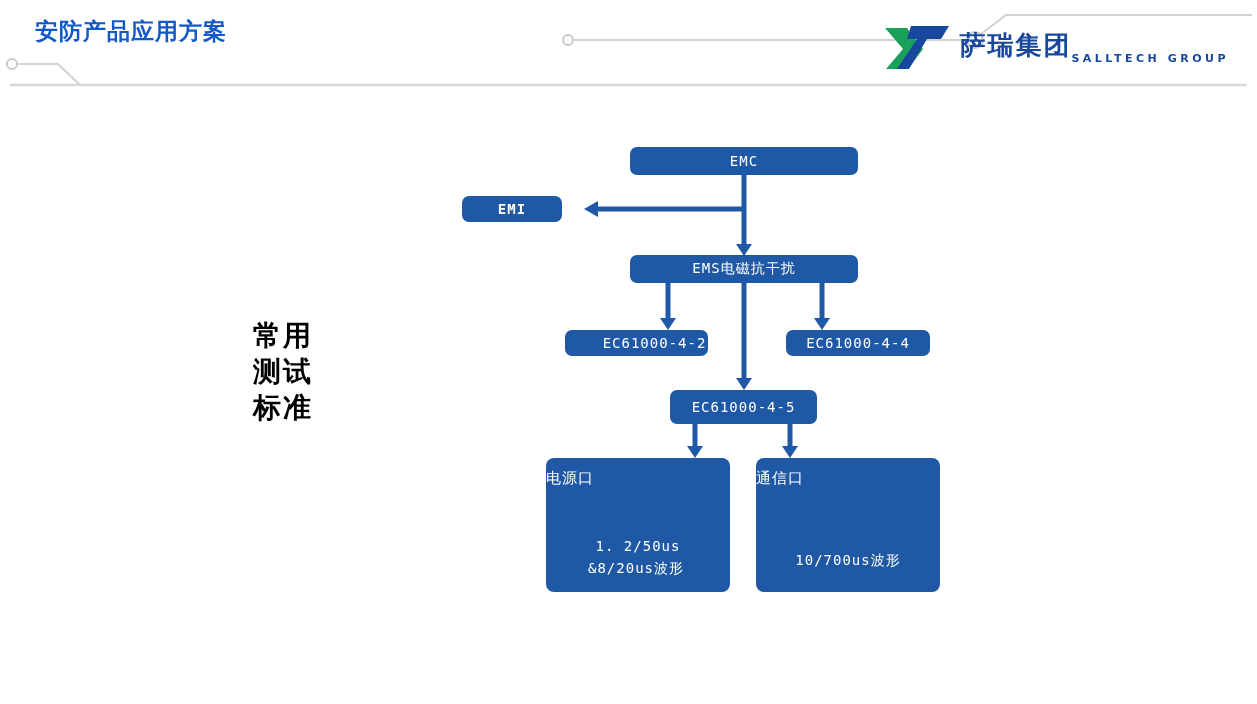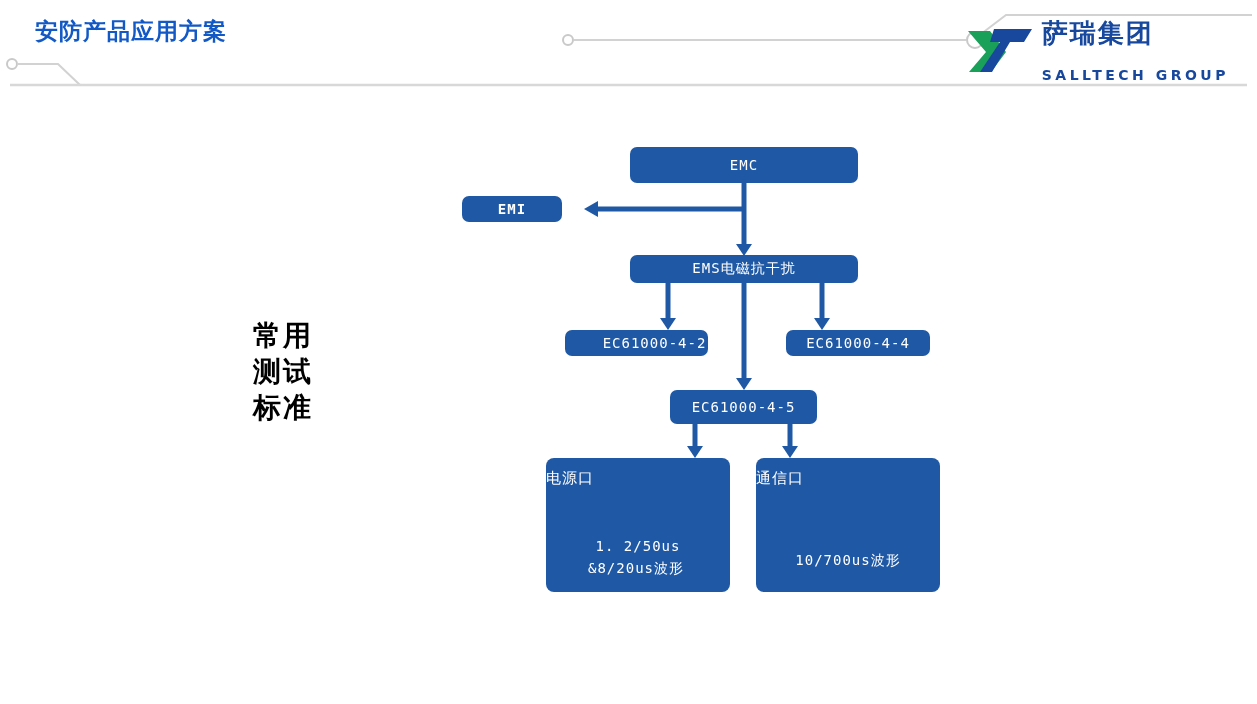--- a/index.html
+++ b/index.html
@@ -20,47 +20,47 @@
   }
   .deco-svg {
     position: absolute; left: 0; top: 0;
     width: 1257px; height: 100px;
     pointer-events: none;
   }
   .logo {
     position: absolute; right: 28px; top: 20px;
     display: flex; align-items: center; gap: 8px;
   }
-  .logo-text { display: flex; flex-direction: column; line-height: 1.05; }
+  .logo-text { display: flex; flex-direction: row; line-height: 1.05; }
   .logo-name {
     font-size: 26px; font-weight: bold; color: #17489e; letter-spacing: 2px;
   }
   .logo-subtitle {
-    font-size: 14px; font-weight: bold; color: #17489e; letter-spacing: 3.5px;
+    font-size: 11px; font-weight: bold; color: #17489e; letter-spacing: 3.5px;
     margin-top: 21px;
   }
 
   
   .side-label {
     position: absolute; left: 253px; top: 318px;
     font-size: 28px; font-weight: bold; color: #000000;
     line-height: 1.28; letter-spacing: 2px;
   }
 
   
   .node {
     position: absolute;
     background: #1f58a4;
     color: #ffffff;
     border-radius: 7px;
     display: flex; align-items: center; justify-content: center;
     font-family: "DejaVu Sans Mono", "DejaVu Sans", monospace, sans-serif;
     font-size: 14px; letter-spacing: 1px;
   }
-  .node-emc  { left: 630px; top: 147px; width: 228px; height: 36px; }
+  .node-emc  { left: 630px; top: 147px; width: 228px; height: 28px; }
   .node-emi  { left: 462px; top: 196px; width: 100px; height: 26px; font-weight: bold; }
   .node-ems  { left: 630px; top: 255px; width: 228px; height: 28px; }
   .node-ec2  { left: 565px; top: 330px; width: 143px; height: 26px; padding-left: 36px; }
   .node-ec4  { left: 786px; top: 330px; width: 144px; height: 26px; }
   .node-ec5  { left: 670px; top: 390px; width: 147px; height: 34px; }
 
   .big-node {
     position: absolute;
     background: #1f58a4;
     color: #ffffff;

